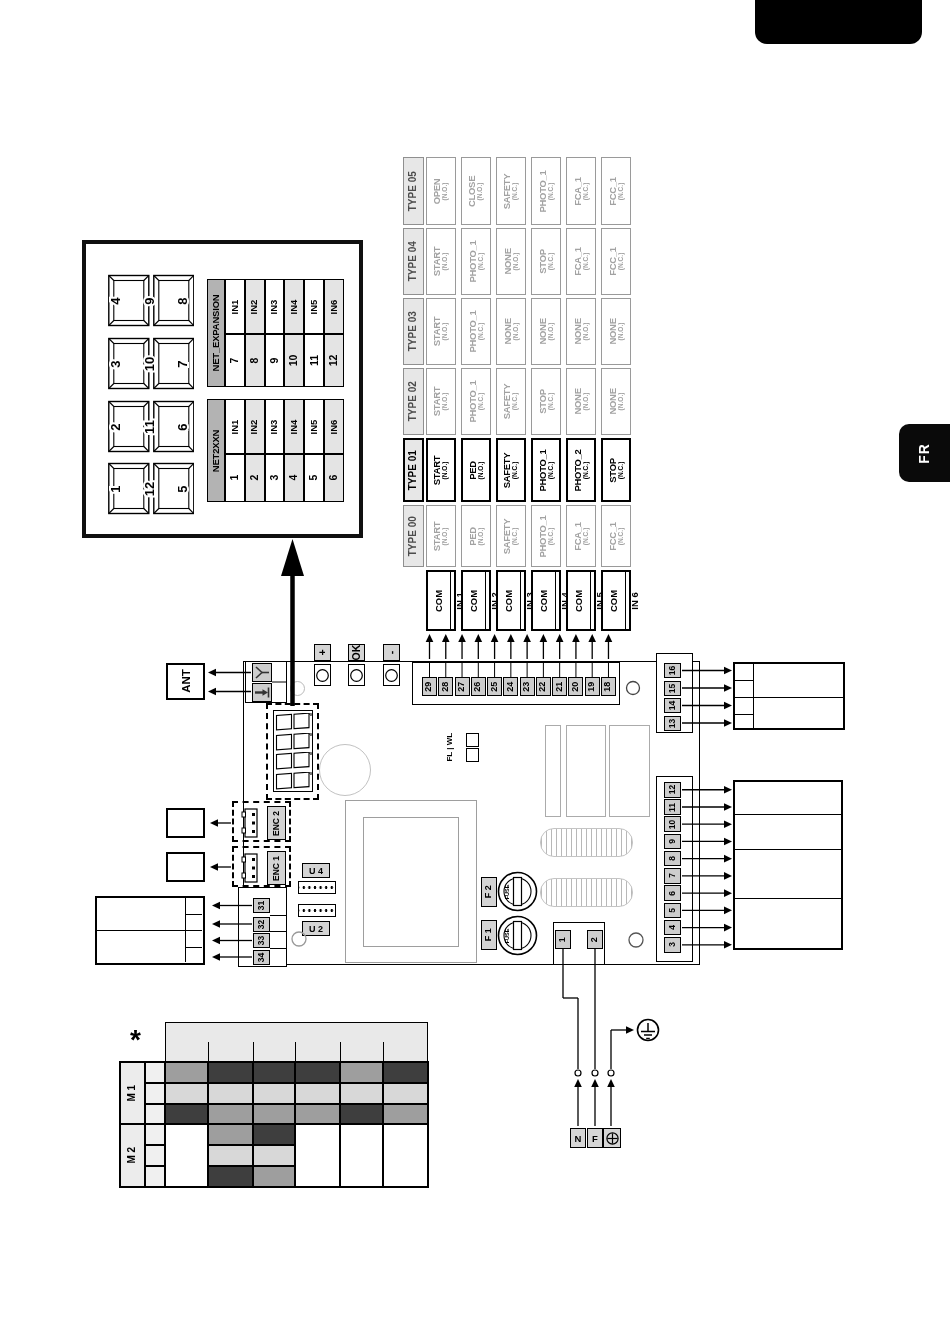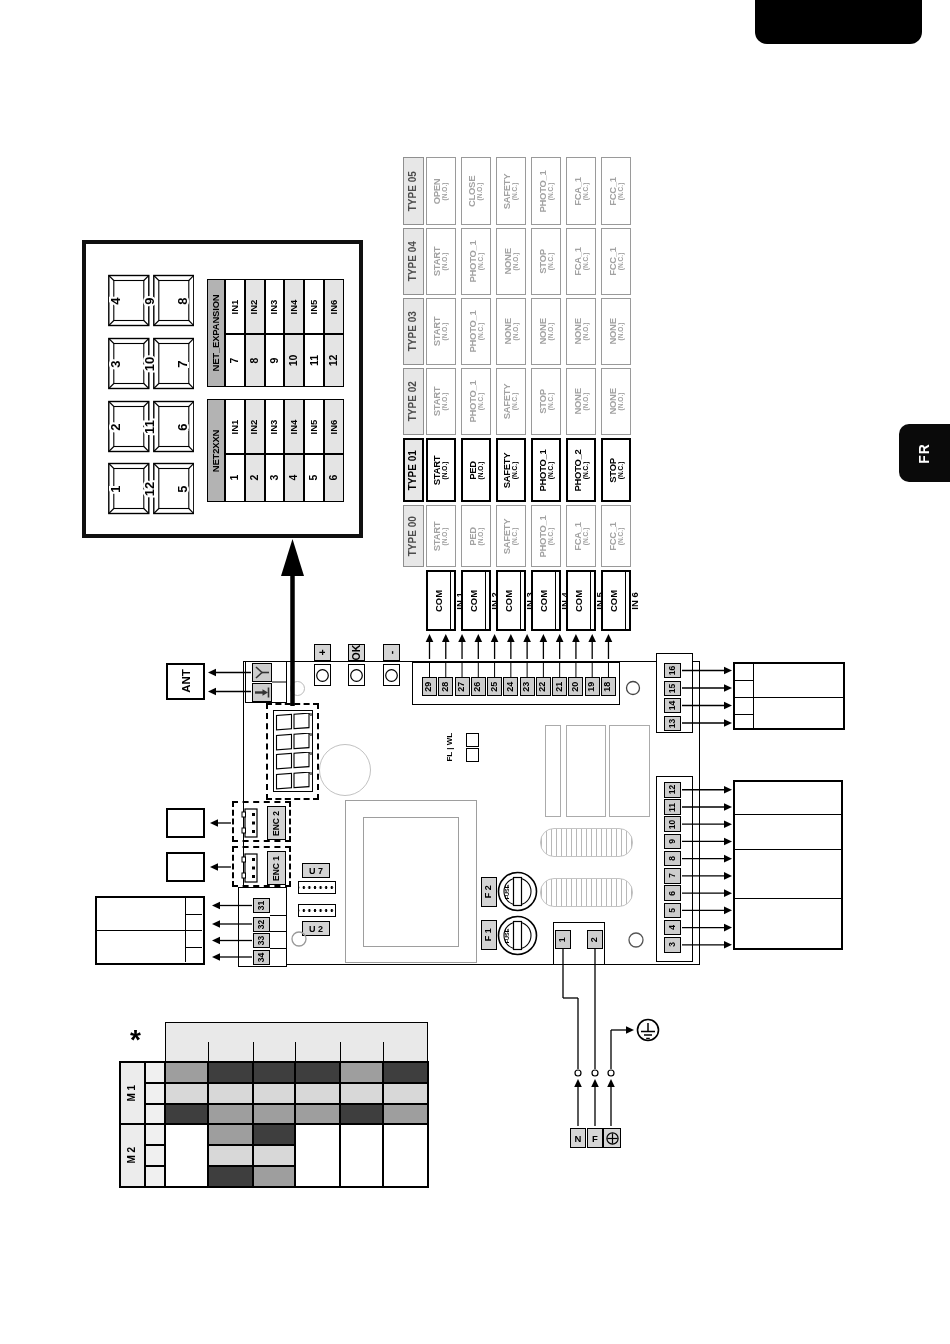--- a/index.html
+++ b/index.html
@@ -281,21 +281,21 @@
       </div>
     </div>
 
   <div class="abs flexc" style="left:441px;top:731px;width:18px;height:32px;">
     <span class="rot" style="font-size:8px;font-weight:bold;">FL | WL</span>
   </div>
   <div class="abs" style="left:466px;top:733px;width:13px;height:14px;border:1.2px solid #000;background:#fff;"></div>
   <div class="abs" style="left:466px;top:748px;width:13px;height:14px;border:1.2px solid #000;background:#fff;"></div>
 
   <div class="abs flexc greylab" style="left:302px;top:863px;width:28px;height:15px;font-size:9px;">
-    <span>U 7</span>
+    <span>U 4</span>
   </div>
   <div class="abs pinhdr" style="left:298px;top:881px;width:38px;height:13px;">
       <div class="dots"></div>
     </div>
   <div class="abs pinhdr" style="left:298px;top:904px;width:38px;height:13px;">
       <div class="dots"></div>
     </div>
   <div class="abs flexc greylab" style="left:302px;top:921px;width:28px;height:15px;font-size:9px;">
     <span>U 2</span>
   </div>

